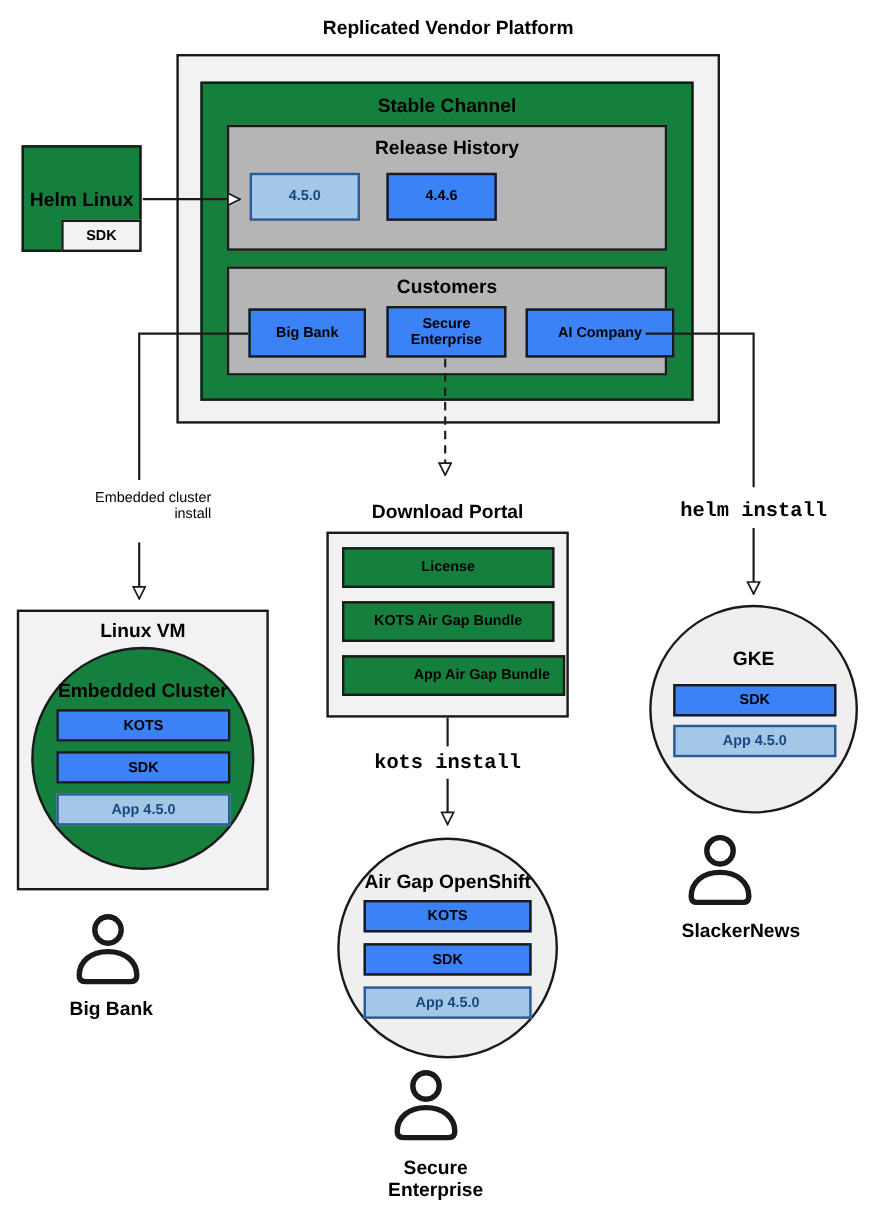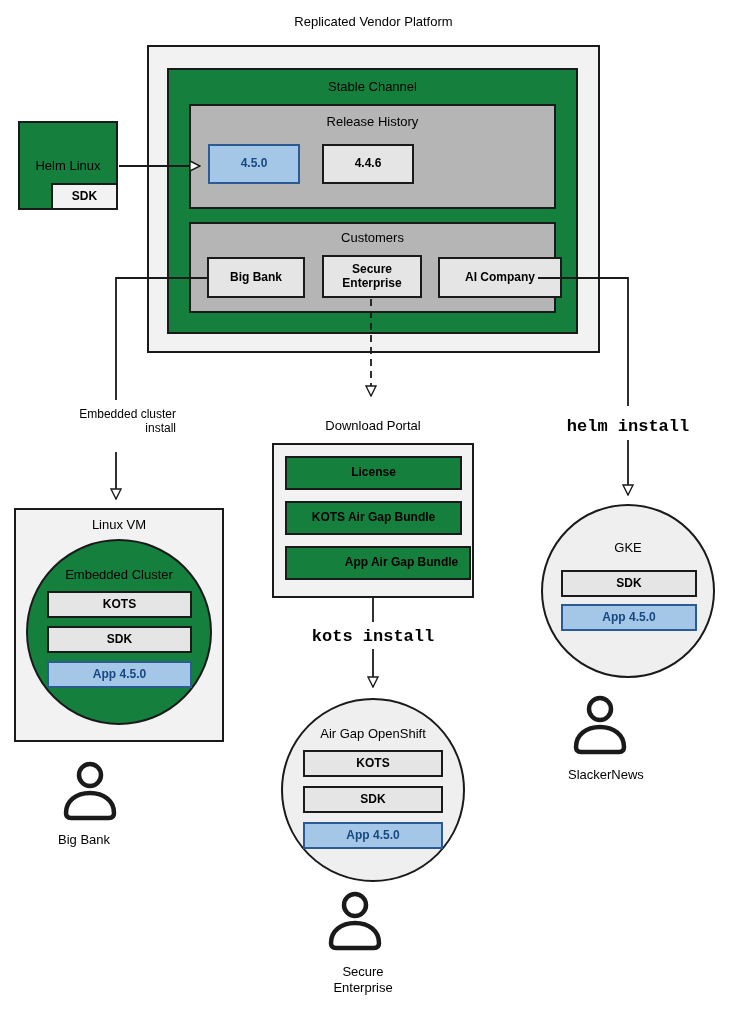--- a/index.html
+++ b/index.html
@@ -3,30 +3,30 @@
 <meta charset="utf-8">
 <style>
   html,body{margin:0;padding:0;background:#fff;}
   .stage{
     position:relative;width:734px;height:1026px;background:#ffffff;
     font-family:"Liberation Sans","DejaVu Sans",sans-serif;
     color:#000;overflow:hidden;
   }
   .abs{position:absolute;box-sizing:border-box;}
   .box{border:2px solid #1a1a1a;}
-  .lbl{font-weight:400;font-size:13px;text-align:center;line-height:1.2;}
+  .lbl{font-weight:700;font-size:16px;text-align:center;line-height:1.2;}
   .small-lbl{font-weight:400;font-size:12px;text-align:right;line-height:1.15;}
   .cell{display:flex;align-items:center;justify-content:center;
         font-weight:700;font-size:12px;text-align:center;line-height:1.15;}
   .mono{font-family:"Liberation Mono","DejaVu Sans Mono",monospace;
         font-weight:700;font-size:17px;text-align:center;white-space:nowrap;}
   .fill-l{background:#f2f2f2;}
   .fill-m{background:#15803d;}
   .fill-d{background:#b5b5b5;}
-  .fill-w{background:#e5e5e5;}
+  .fill-w{background:#3b82f6;}
   .circle{border:2px solid #1a1a1a;border-radius:50%;}
   svg.overlay{position:absolute;left:0;top:0;z-index:6;pointer-events:none;}
   .layer{z-index:2;}
   .blue{background:#a4c7e8;border:2.5px solid #2a5b94;color:#17497f;}
   .person{display:flex;flex-direction:column;align-items:flex-start;}
 </style>
 </head>
 <body>
 
 <div class="stage">

